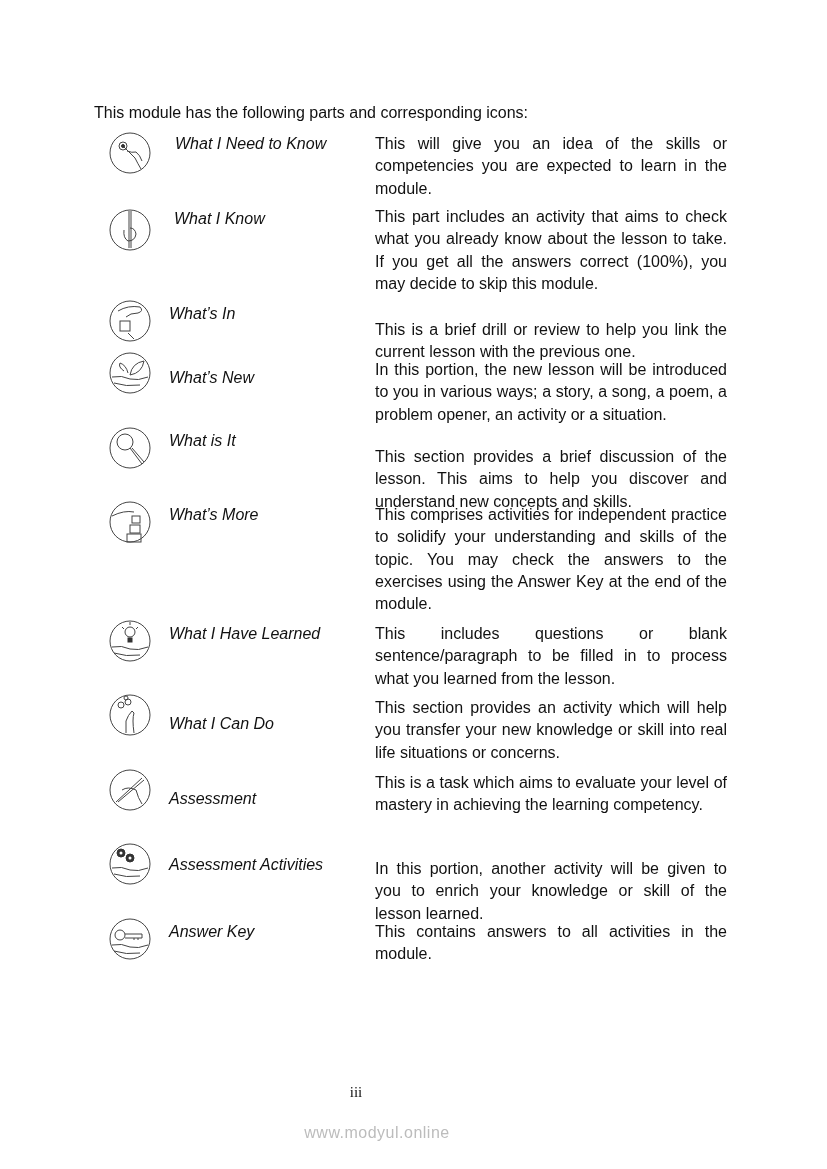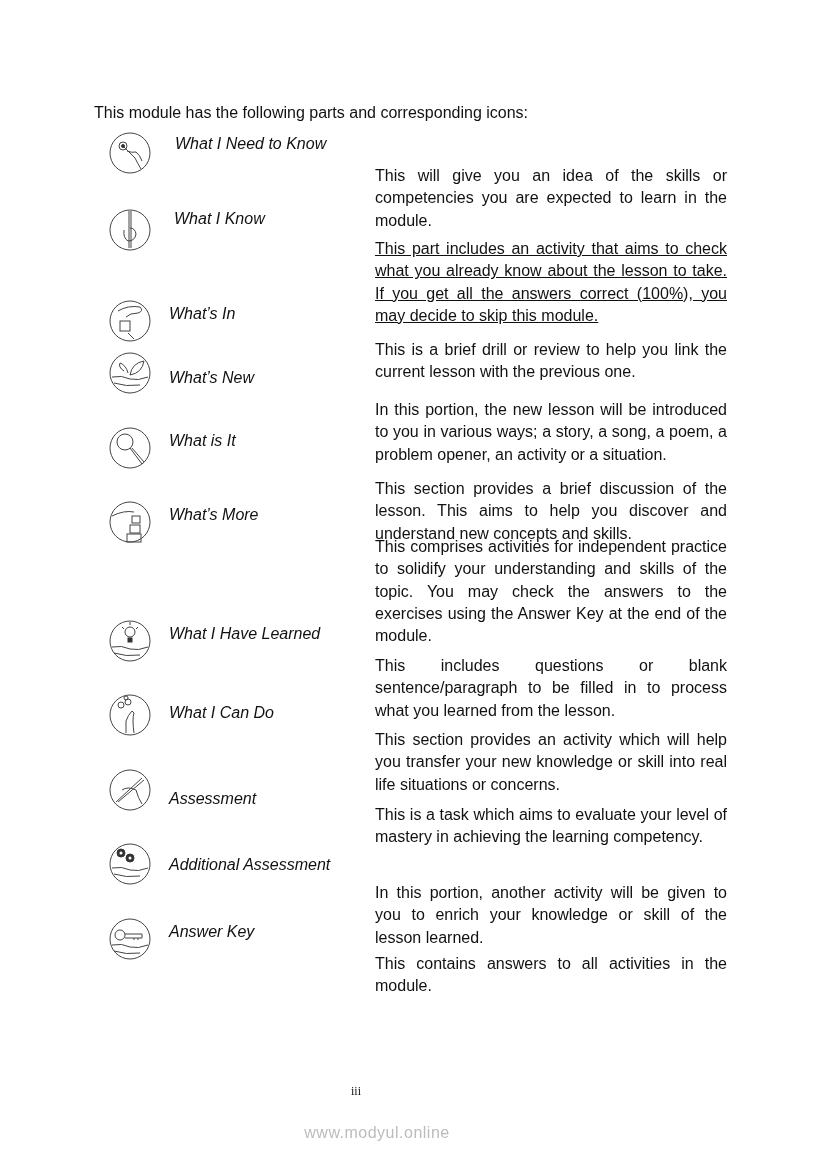--- a/index.html
+++ b/index.html
@@ -3,23 +3,23 @@
 <meta charset="utf-8">
 <style>
   html, body { margin:0; padding:0; background:#ffffff; }
   body { width:827px; height:1169px; position:relative; overflow:hidden;
          font-family:"Liberation Sans", sans-serif; color:#111; }
   .intro { position:absolute; left:94px; top:103px; font-size:16px; line-height:20px; }
   .row { position:absolute; left:0; width:827px; }
   .icon { position:absolute; left:108px; width:44px; height:44px; }
   .icon svg { width:44px; height:44px; display:block; }
   .label { position:absolute; left:169px; font-size:16px; font-weight:normal; font-style:italic; line-height:22px; white-space:nowrap; }
-  .desc { position:absolute; left:375px; width:352px; font-size:16px; line-height:22.3px; text-align:justify;margin-top:32px; }
+  .desc { position:absolute; left:375px; width:352px; font-size:16px; line-height:22.3px; text-align:justify; }
   .page-num { position:absolute; left:0; width:712px; top:1084px; text-align:center;
-              font-family:"Liberation Serif", serif; font-size:12px; }
+              font-family:"Liberation Serif", serif; font-size:15px; }
   .watermark { position:absolute; left:0; width:754px; top:1124px; text-align:center;
                font-size:16px; color:#bcbcbc; letter-spacing:0.5px; }
   .ic { fill:none; stroke:#444; stroke-width:1; }
   .icf { fill:#333; stroke:#333; stroke-width:1; }
 </style>
 </head>
 <body>
 
 <div class="intro">This module has the following parts and corresponding icons:</div>
 
@@ -38,46 +38,46 @@
 
 <div class="row" style="top:206px;">
   <div class="icon" style="top:2px;">
     <svg viewBox="0 0 44 44">
         <circle class="ic" cx="22" cy="22" r="20"></circle>
         <path class="ic" d="M21 3 L21 40 M23 3 L23 40"></path>
         <path class="ic" d="M16 22 Q15 30 20 33 Q27 33 28 26 Q27 20 22 20"></path>
       </svg>
   </div>
   <div class="label" style="top:2px; left:174px;">What I Know</div>
-  <div class="desc" style="top:0px;text-decoration:underline;">This part includes an activity that aims to check what you already know about the lesson to take. If you get all the answers correct (100%), you may decide to skip this module.</div>
+  <div class="desc" style="top:0px;">This part includes an activity that aims to check what you already know about the lesson to take. If you get all the answers correct (100%), you may decide to skip this module.</div>
 </div>
 
 <div class="row" style="top:303px;">
   <div class="icon" style="top:-4px;">
     <svg viewBox="0 0 44 44">
         <circle class="ic" cx="22" cy="22" r="20"></circle>
         <path class="ic" d="M10 12 Q20 6 32 8 Q36 12 30 14 Q22 14 18 18"></path>
         <rect class="ic" x="12" y="22" width="10" height="10"></rect>
         <path class="ic" d="M20 34 L26 40"></path>
       </svg>
   </div>
   <div class="label" style="top:0px;">What’s In</div>
-  <div class="desc" style="top:4px;">This is a brief drill or review to help you link the current lesson with the previous one.</div>
+  <div class="desc" style="top:16px;">This is a brief drill or review to help you link the current lesson with the previous one.</div>
 </div>
 
 <div class="row" style="top:355px;">
   <div class="icon" style="top:-4px;">
     <svg viewBox="0 0 44 44">
         <circle class="ic" cx="22" cy="22" r="20"></circle>
         <path class="ic" d="M22 24 Q24 12 36 10 Q34 22 22 24 Z M16 20 Q10 16 12 12 Q18 14 20 22"></path>
         <path class="ic" d="M4 26 Q14 24 22 28 Q30 30 40 26 M6 32 Q18 36 32 34"></path>
       </svg>
   </div>
   <div class="label" style="top:0px;margin-top:12px;">What’s New</div>
-  <div class="desc" style="top:12px;">In this portion, the new lesson will be introduced to you in various ways; a story, a song, a poem, a problem opener, an activity or a situation.</div>
+  <div class="desc" style="top:4px;">In this portion, the new lesson will be introduced to you in various ways; a story, a song, a poem, a problem opener, an activity or a situation.</div>
 </div>
 
 <div class="row" style="top:430px;">
   <div class="icon" style="top:-4px;">
     <svg viewBox="0 0 44 44">
         <circle class="ic" cx="22" cy="22" r="20"></circle>
         <circle class="ic" cx="17" cy="16" r="8"></circle>
         <path class="ic" d="M22 22 L34 38 M24 22 L36 36"></path>
       </svg>
   </div>
@@ -116,21 +116,21 @@
 <div class="row" style="top:697px;">
   <div class="icon" style="top:-4px;">
     <svg viewBox="0 0 44 44">
         <circle class="ic" cx="22" cy="22" r="20"></circle>
         <circle class="ic" cx="13" cy="12" r="3"></circle>
         <circle class="ic" cx="20" cy="9" r="3"></circle>
         <circle class="ic" cx="18" cy="5" r="2"></circle>
         <path class="ic" d="M18 40 L18 28 Q20 22 24 18 L26 20 Q24 26 26 40"></path>
       </svg>
   </div>
-  <div class="label" style="top:5px;">What I Can Do</div>
+  <div class="label" style="top:16px;">What I Can Do</div>
   <div class="desc" style="top:0px;">This section provides an activity which will help you transfer your new knowledge or skill into real life situations or concerns.</div>
 </div>
 
 <div class="row" style="top:772px;">
   <div class="icon" style="top:-4px;">
     <svg viewBox="0 0 44 44">
         <circle class="ic" cx="22" cy="22" r="20"></circle>
         <path class="ic" d="M8 34 L34 10 M10 34 L36 12"></path>
         <path class="ic" d="M14 22 Q20 18 28 22 Q30 30 34 36"></path>
       </svg>
@@ -143,22 +143,22 @@
   <div class="icon" style="top:-4px;">
     <svg viewBox="0 0 44 44">
         <circle class="ic" cx="22" cy="22" r="20"></circle>
         <circle class="icf" cx="13" cy="11" r="4"></circle>
         <circle cx="13" cy="11" r="1.5" fill="#fff"></circle>
         <circle class="icf" cx="22" cy="16" r="4"></circle>
         <circle cx="22" cy="16" r="1.5" fill="#fff"></circle>
         <path class="ic" d="M4 26 Q14 24 22 28 Q30 30 40 26 M6 32 Q18 36 32 34"></path>
       </svg>
   </div>
-  <div class="label" style="top:8px;">Additional Assessment</div>
-  <div class="desc" style="top:4px;">In this portion, another activity will be given to you to enrich your knowledge or skill of the lesson learned.</div>
+  <div class="label" style="top:8px;">Assessment Activities</div>
+  <div class="desc" style="top:12px;">In this portion, another activity will be given to you to enrich your knowledge or skill of the lesson learned.</div>
 </div>
 
 <div class="row" style="top:921px;">
   <div class="icon" style="top:-4px;">
     <svg viewBox="0 0 44 44">
         <circle class="ic" cx="22" cy="22" r="20"></circle>
         <circle class="ic" cx="12" cy="18" r="5"></circle>
         <path class="ic" d="M17 17 L34 17 L34 21 L17 21 M26 21 L26 23 M30 21 L30 23"></path>
         <path class="ic" d="M4 28 Q14 26 22 30 Q30 32 40 28 M6 34 Q18 38 32 36"></path>
       </svg>

